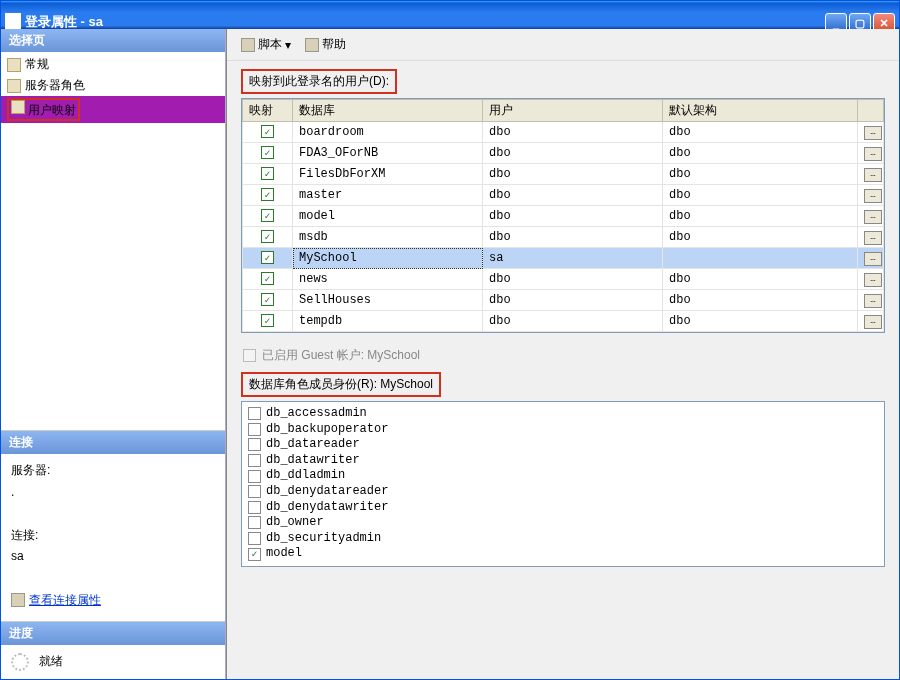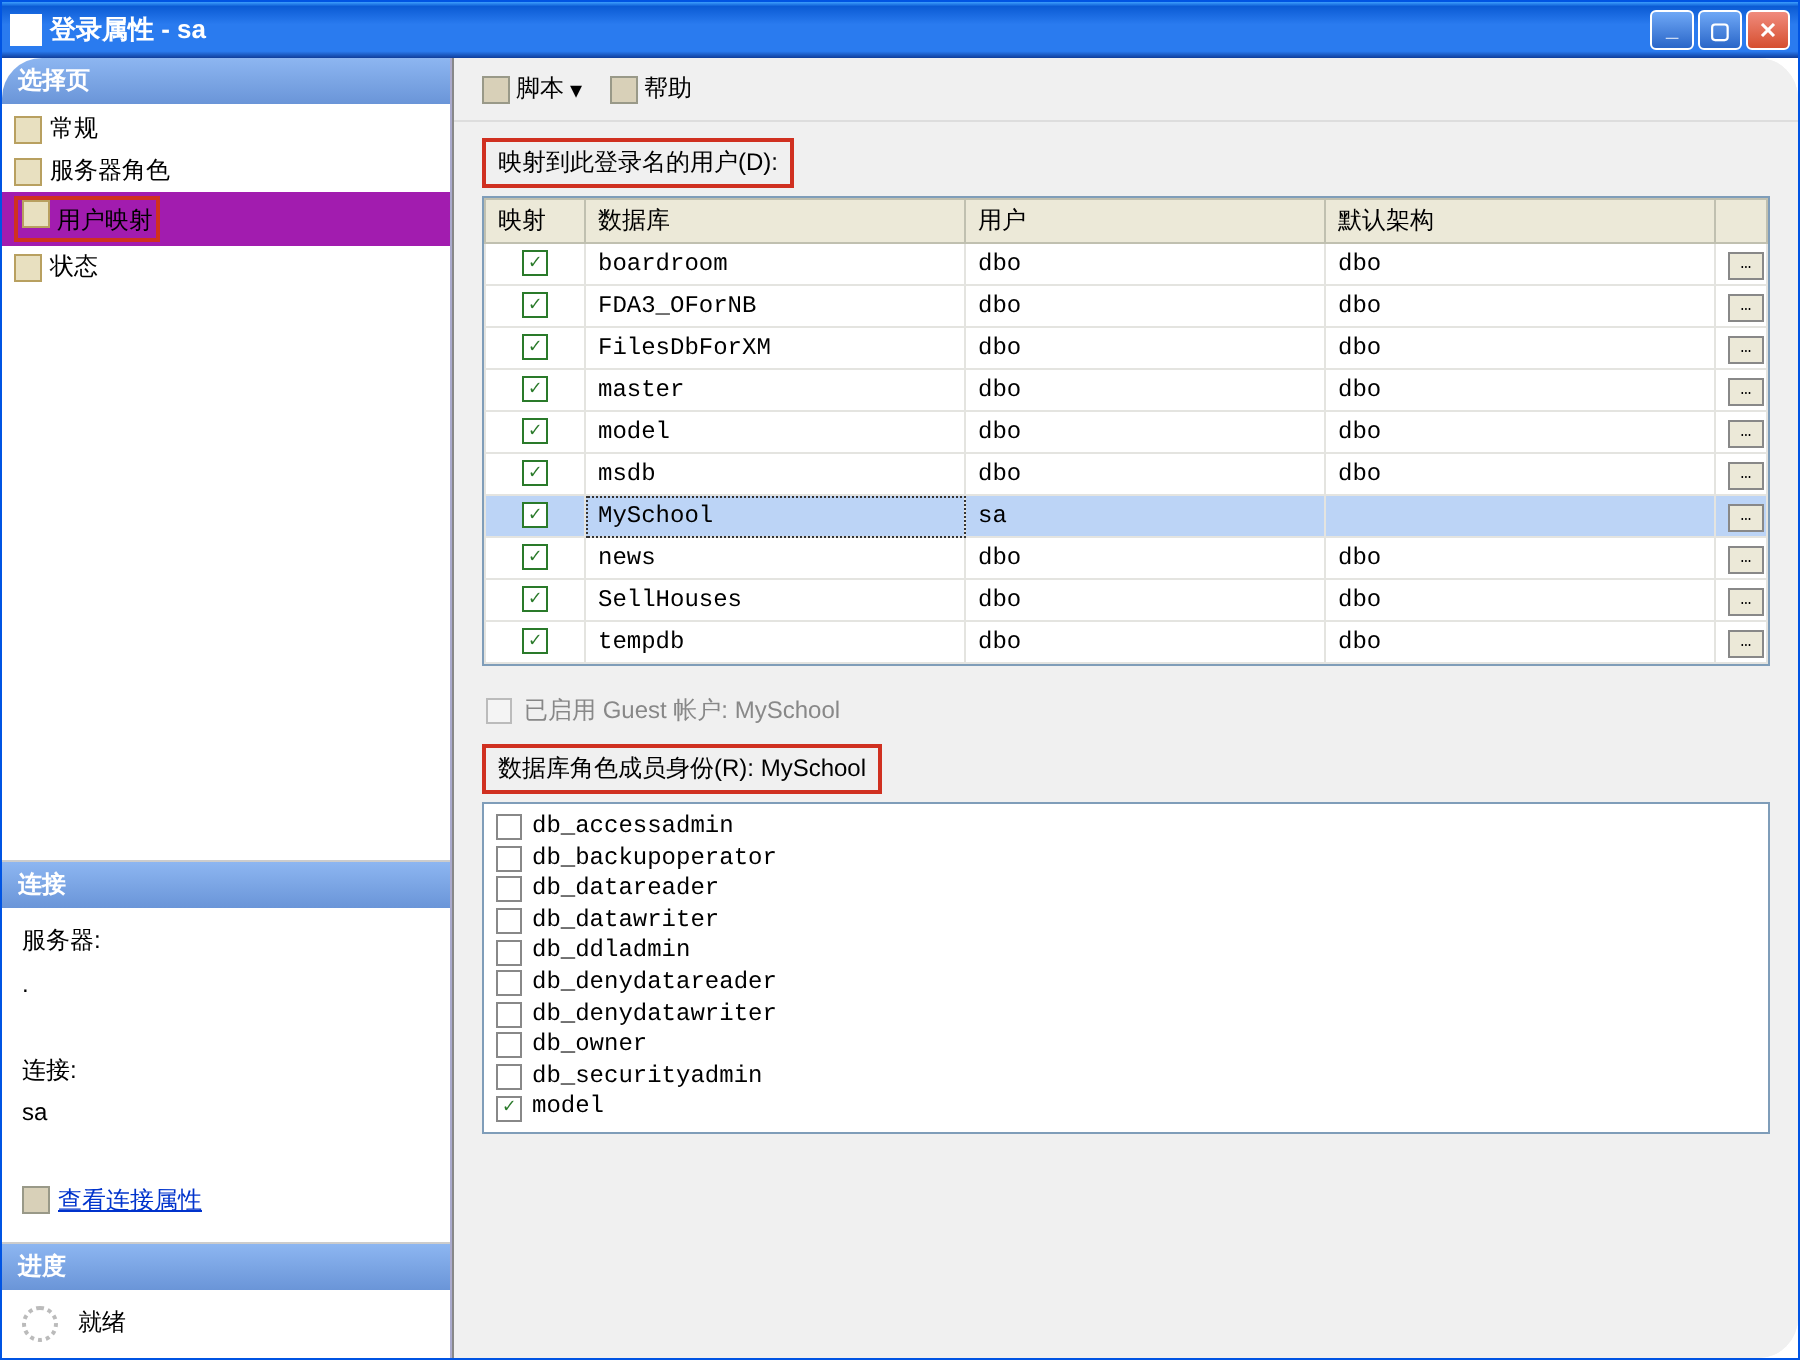--- a/index.html
+++ b/index.html
@@ -1,29 +1,29 @@
 <!DOCTYPE html>
 <html><head>
 <meta charset="utf-8">
 <style>
 * { box-sizing: border-box; margin: 0; padding: 0; }
 body { font-family: "Microsoft YaHei", SimSun, Arial, sans-serif; font-size: 12px; background: #fff; }
 .window { width: 900px; height: 680px; border: 1px solid #0054e3; display: flex; flex-direction: column; }
-.titlebar { height: 28px; background: linear-gradient(to bottom, #3c9efd 0%, #0b5bd4 8%, #2a7bef 40%, #2a7bef 88%, #0f3d9a 100%); color: #fff; display: flex; align-items: center; padding: 12px 4px; font-weight: bold; }
+.titlebar { height: 28px; background: linear-gradient(to bottom, #3c9efd 0%, #0b5bd4 8%, #2a7bef 40%, #2a7bef 88%, #0f3d9a 100%); color: #fff; display: flex; align-items: flex-start; padding: 12px 4px; font-weight: bold; }
 .titlebar-icon { width: 16px; height: 16px; margin-right: 4px; background: #fff; display: inline-block; }
 .titlebar-title { flex: 1; font-size: 13px; }
 .winbtns { display: flex; gap: 2px; }
 .winbtn { width: 22px; height: 20px; border: 1px solid #fff; border-radius: 3px; display: flex; align-items: center; justify-content: center; font-weight: bold; font-size: 11px; color: #fff; }
 .winbtn.min, .winbtn.max { background: linear-gradient(to bottom, #6fa8f6, #2a66c8); }
 .winbtn.close { background: linear-gradient(to bottom, #f08b7d, #d64f2f); }
-.body { flex: 1; display: flex; overflow: hidden; border-radius: 20px; }
+.body { flex: 1; display: flex; overflow: hidden; }
 .sidebar { width: 225px; background: #fff; border-right: 1px solid #aac; display: flex; flex-direction: column; }
 .side-header { background: linear-gradient(to bottom, #8db6f1, #6a95d8); color: #fff; padding: 3px 8px; font-weight: bold; }
 .side-list { padding: 2px 0; }
-.side-item { padding: 2px 6px; display: flex; align-items: center; gap: 4px; cursor: default; }
+.side-item { padding: 2px 6px; display: flex; align-items: center; gap: 4px; cursor: default; font-family: Liberation Serif, serif; }
 .side-item .icon { width: 14px; height: 14px; background: #e8e0c0; border: 1px solid #b8a060; display: inline-block; }
 .side-item.selected { background: #a21caf; }
 .side-highlight { border: 2px solid #d03020; display: inline-block; padding: 0 2px; }
 .side-spacer { flex: 1; }
 .conn-section { border-top: 1px solid #ccc; padding: 0; }
 .conn-body { padding: 6px 10px; line-height: 1.8; }
 .conn-link { color: #0033cc; text-decoration: underline; cursor: pointer; display: inline-flex; align-items: center; gap: 4px; }
 .progress-body { padding: 8px 10px; display: flex; align-items: flex-start; gap: 10px; }
 .spinner { width: 18px; height: 18px; border: 2px dotted #bbb; border-radius: 50%; }
 .main { flex: 1; background: #f0f0f0; display: flex; flex-direction: column; border-left: 1px solid #888; }
@@ -74,24 +74,20 @@
             <span class="icon"></span>
             <span>常规</span>
           </div>
         <div class="side-item">
             <span class="icon"></span>
             <span>服务器角色</span>
           </div>
         <div class="side-item selected">
             <span class="side-highlight"><span class="icon"></span> <span>用户映射</span></span>
           </div>
-        <div class="side-item">
-            <span class="icon"></span>
-            <span>状态</span>
-          </div>
       </div>
       <div class="side-spacer"></div>
 
       <div class="conn-section">
         <div class="side-header">连接</div>
         <div class="conn-body">
           <div>服务器:</div>
           <div>.</div>
           <br>
           <div>连接:</div>

